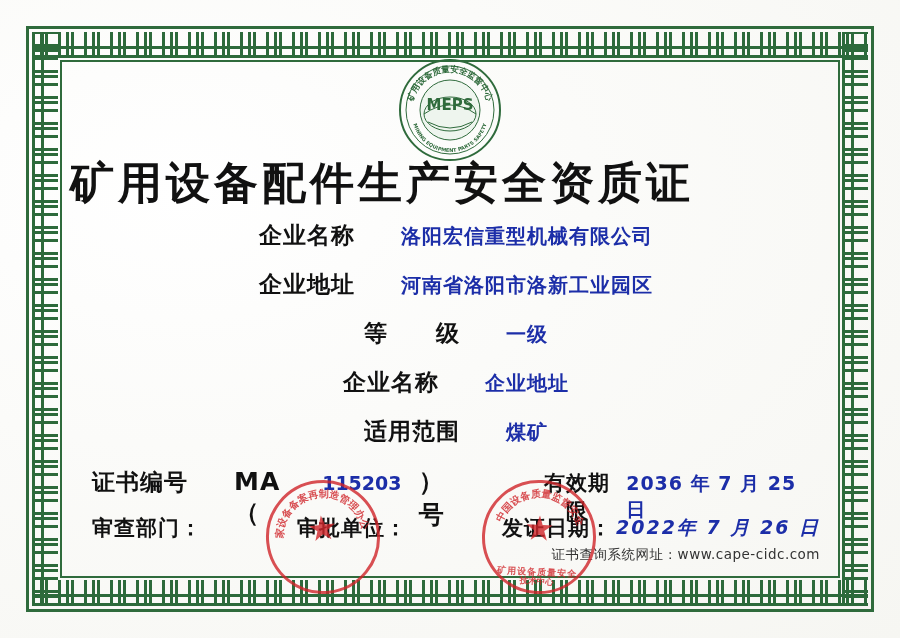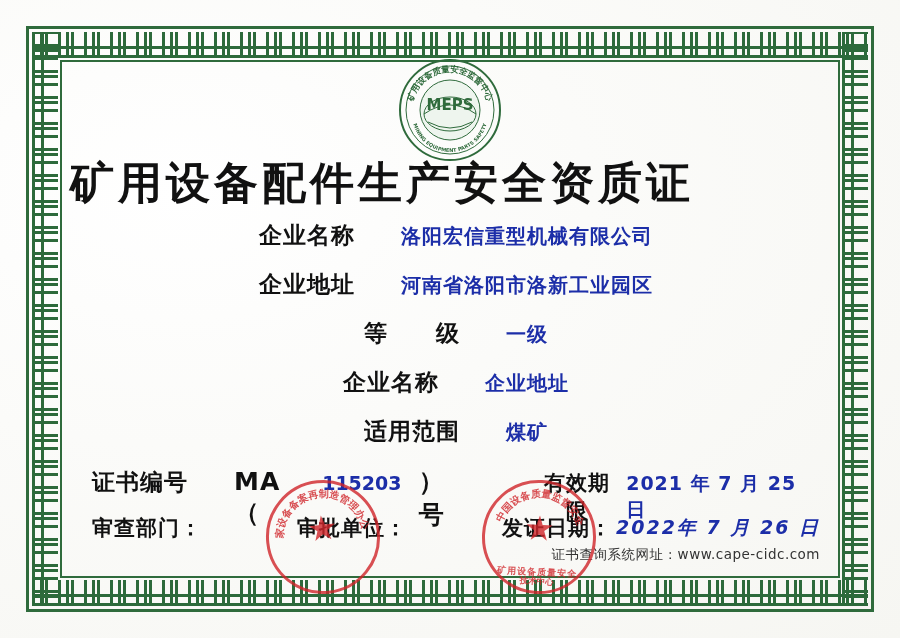--- a/index.html
+++ b/index.html
@@ -238,21 +238,21 @@
         <div class="label">适用范围</div>
         <div class="value">煤矿</div>
       </div>
 
       <div class="row-cert">
         <div class="cert-label">证书编号</div>
         <div class="cert-ma">MA（</div>
         <div class="cert-num">115203</div>
         <div class="cert-tail">）号</div>
         <div class="valid-label">有效期限</div>
-        <div class="valid-value">2021 年 7 月 25 日</div>
+        <div class="valid-value">2036 年 7 月 25 日</div>
       </div>
 
     </div>
 
     <div class="sign-row">
       <div class="sign-label">审查部门：</div>
       <div class="sign-gap1"></div>
       <div class="sign-label">审批单位：</div>
       <div class="sign-gap2"></div>
       <div class="sign-label">发证日期：</div>

